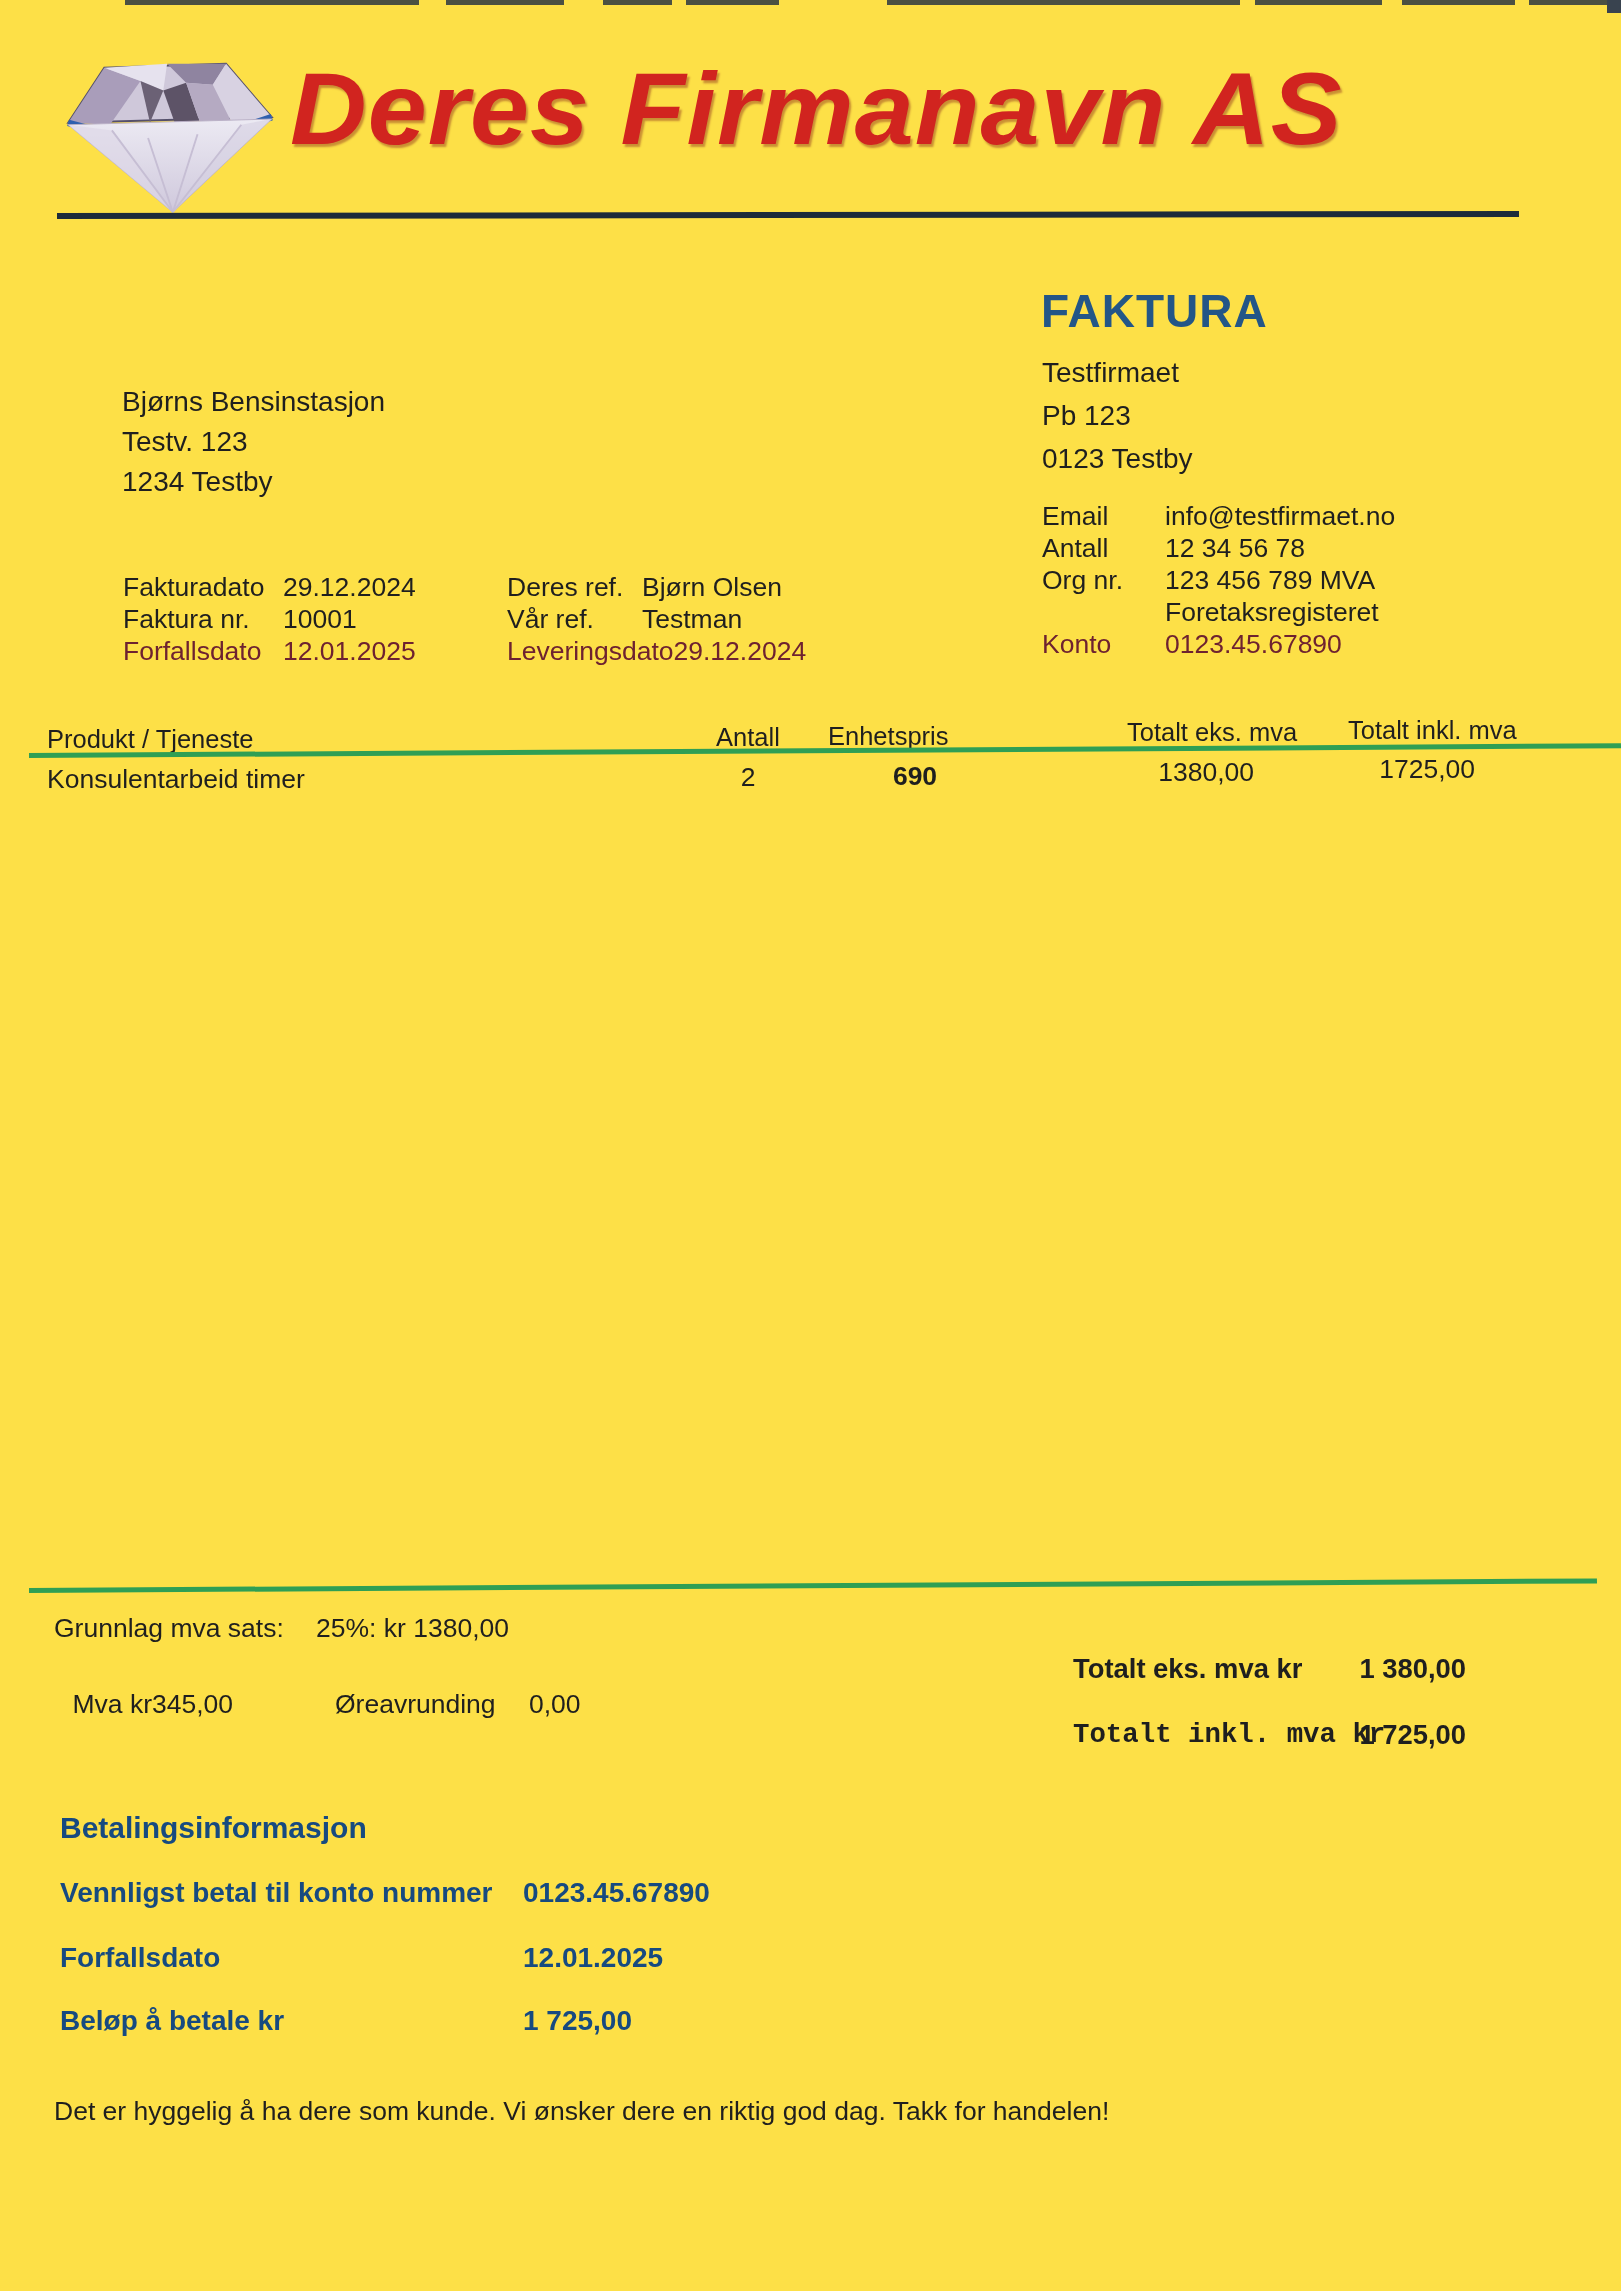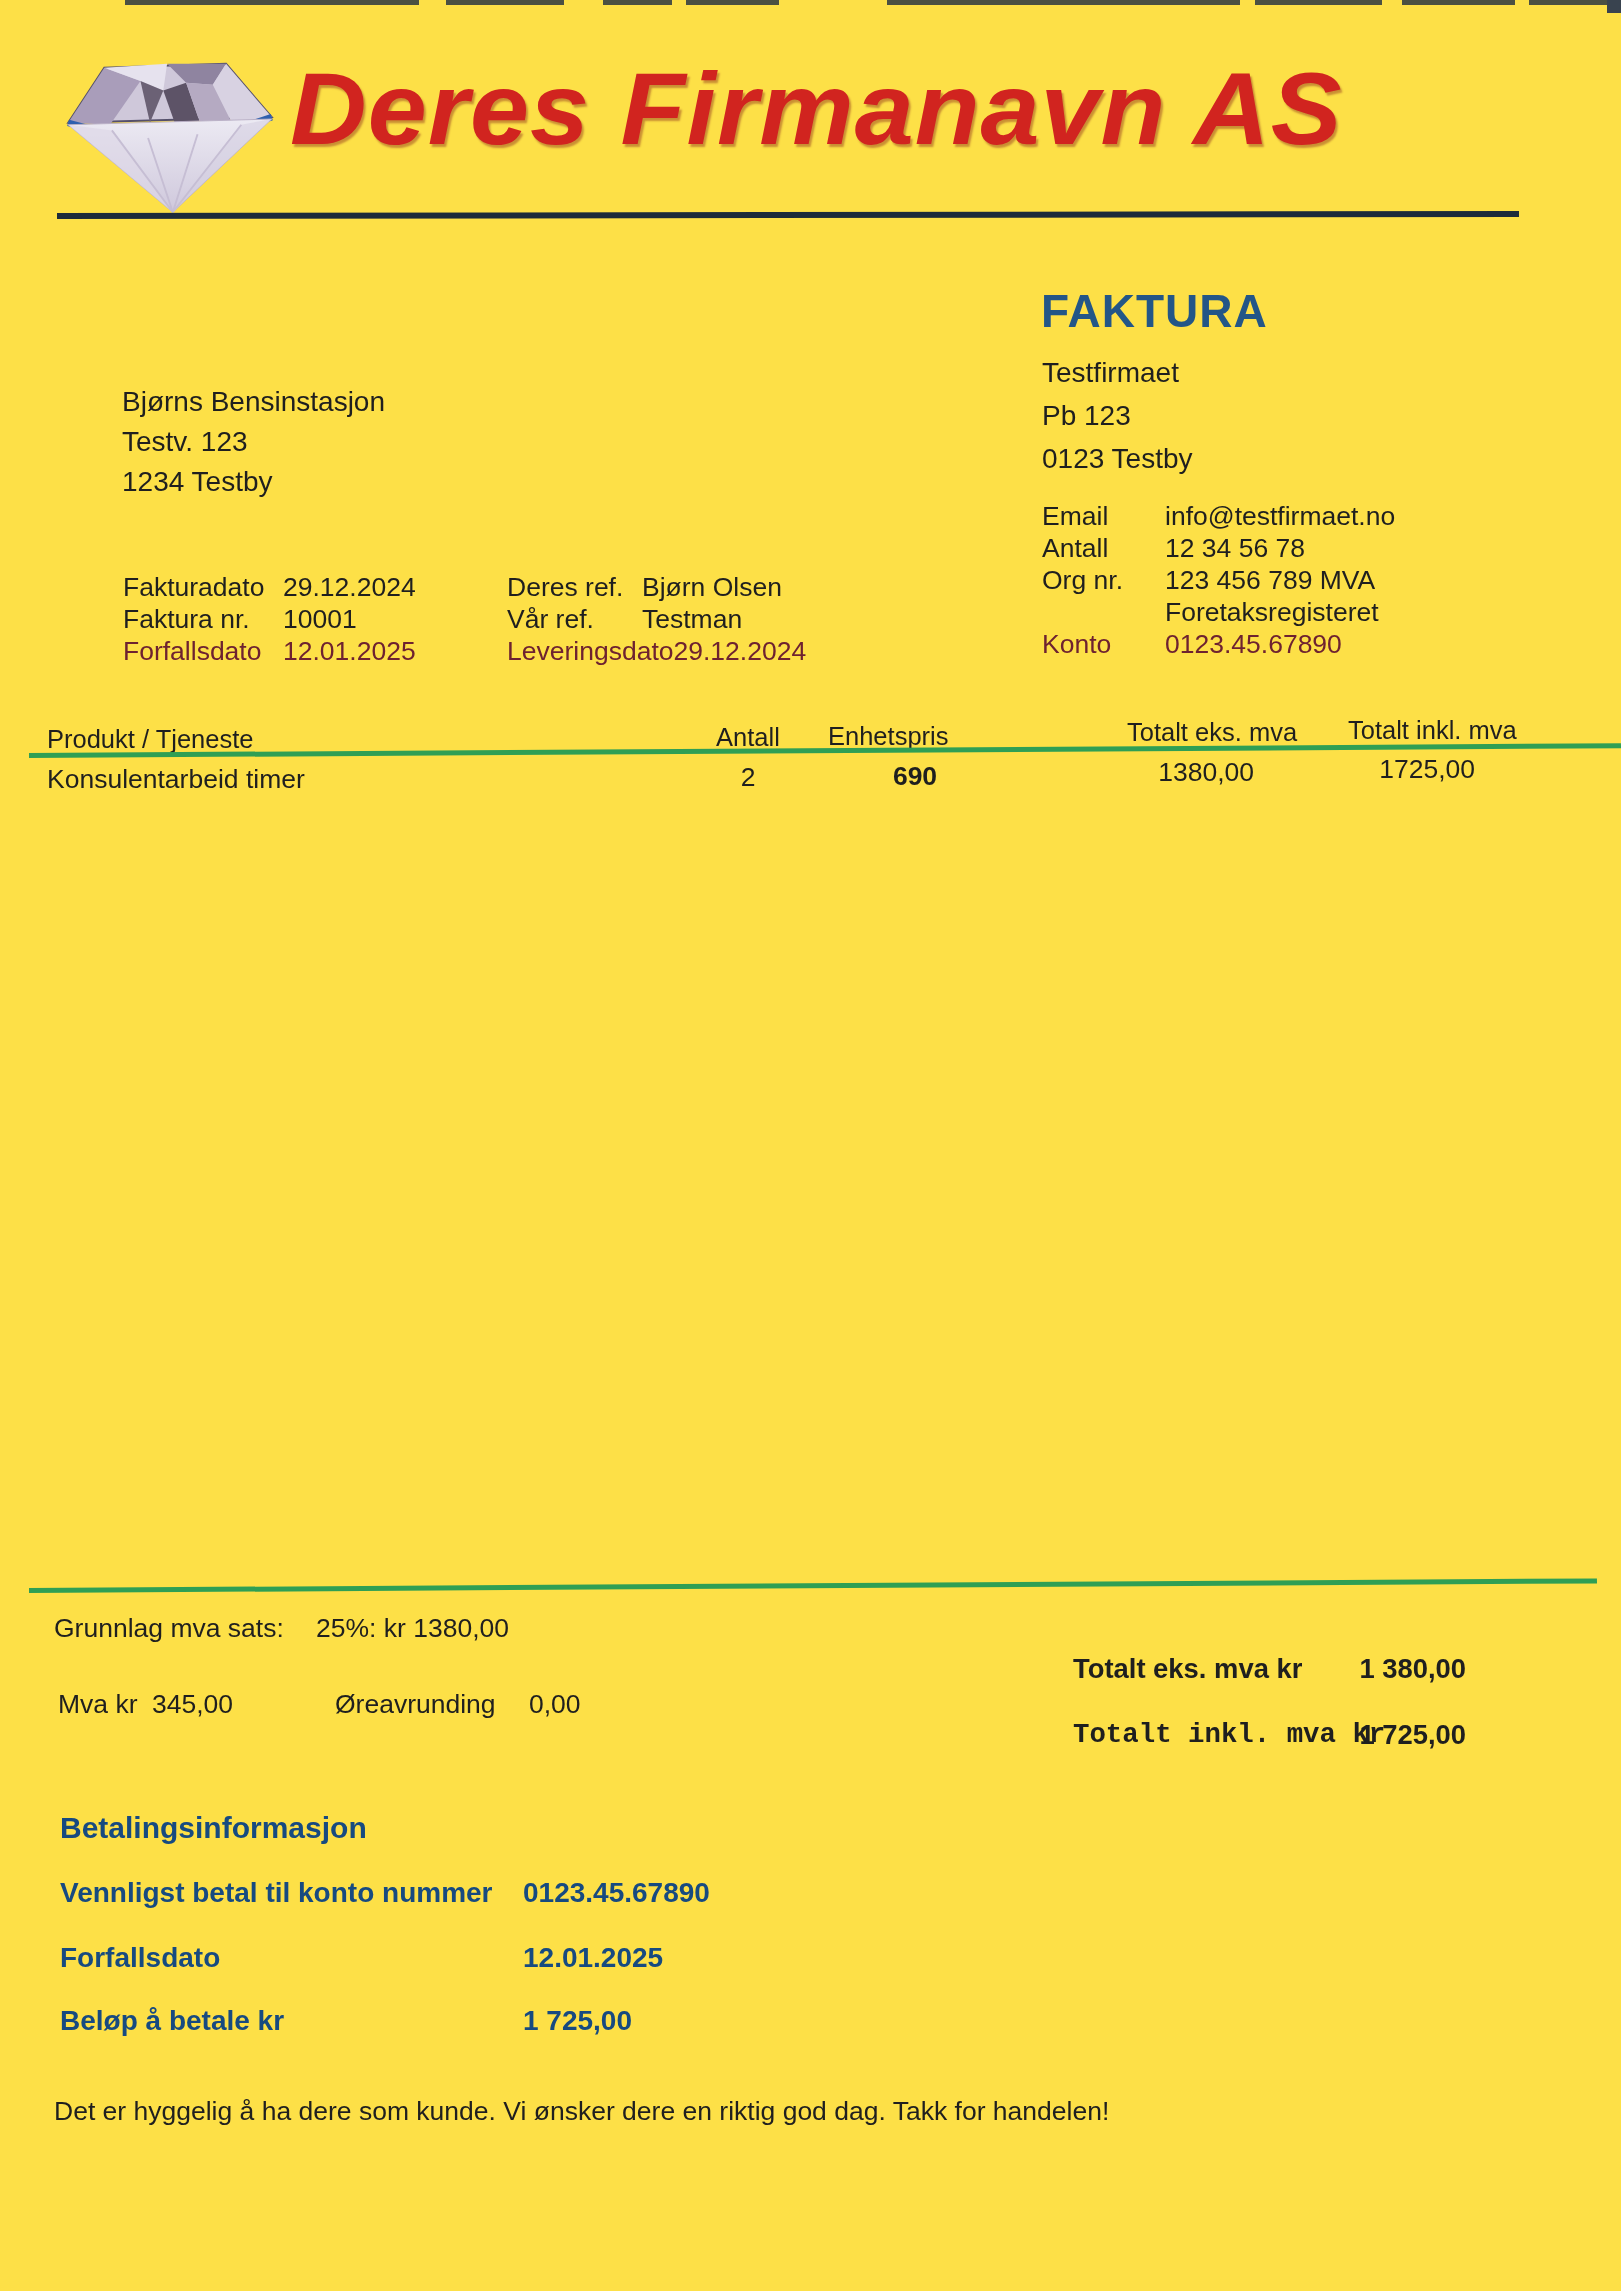--- a/index.html
+++ b/index.html
@@ -178,21 +178,21 @@
   <div class="green-line" style="left:29px;top:1588px;width:1568px;"></div>
 
   <div class="abs grunnlag" style="left:54px;top:1613px;font-size:26.5px;">
     <span class="lbl">Grunnlag mva sats:</span><span>25%: kr 1380,00</span>
   </div>
 
   <div class="abs sum-lbl" style="left:1073px;top:1653px;">Totalt eks. mva kr</div>
   <div class="abs sum-val" style="left:1304px;top:1653px;width:162px;">1 380,00</div>
 
   <div class="abs mva-row" style="left:58px;top:1689px;font-size:26.5px;">
-    <span style="width:94px;">Mva kr</span><span style="width:183px;">345,00</span><span style="width:194px;">Øreavrunding</span><span>0,00</span>
+    <span style="width:94px;text-align:right;">Mva kr</span><span style="width:183px;">345,00</span><span style="width:194px;">Øreavrunding</span><span>0,00</span>
   </div>
 
   <div class="abs sum-lbl" style="left:1073px;top:1719px;font-family:Liberation Mono, monospace;">Totalt inkl. mva kr</div>
   <div class="abs sum-val" style="left:1304px;top:1719px;width:162px;">1 725,00</div>
 
   <div class="abs pay pay-heading">Betalingsinformasjon</div>
 
   <div class="abs pay pay-row" style="left:60px;top:1877px;">
     <span class="lbl">Vennligst betal til konto nummer</span><span>0123.45.67890</span>
   </div>

